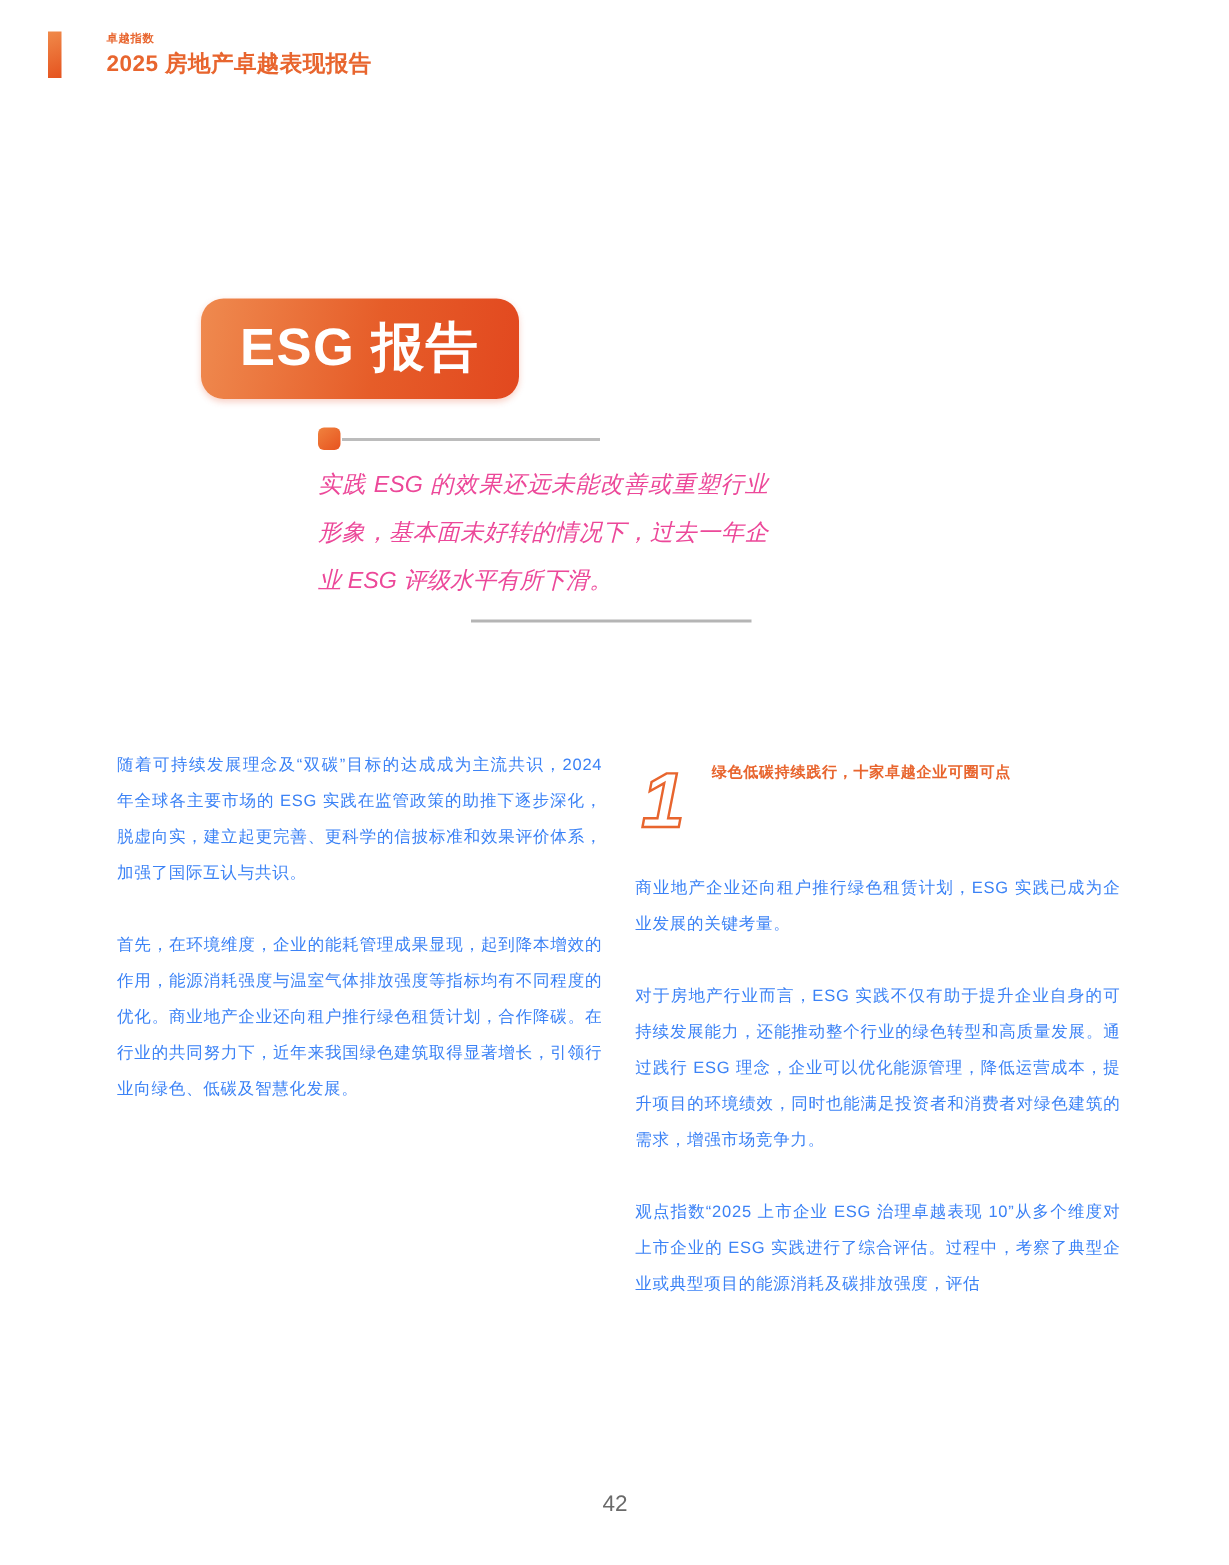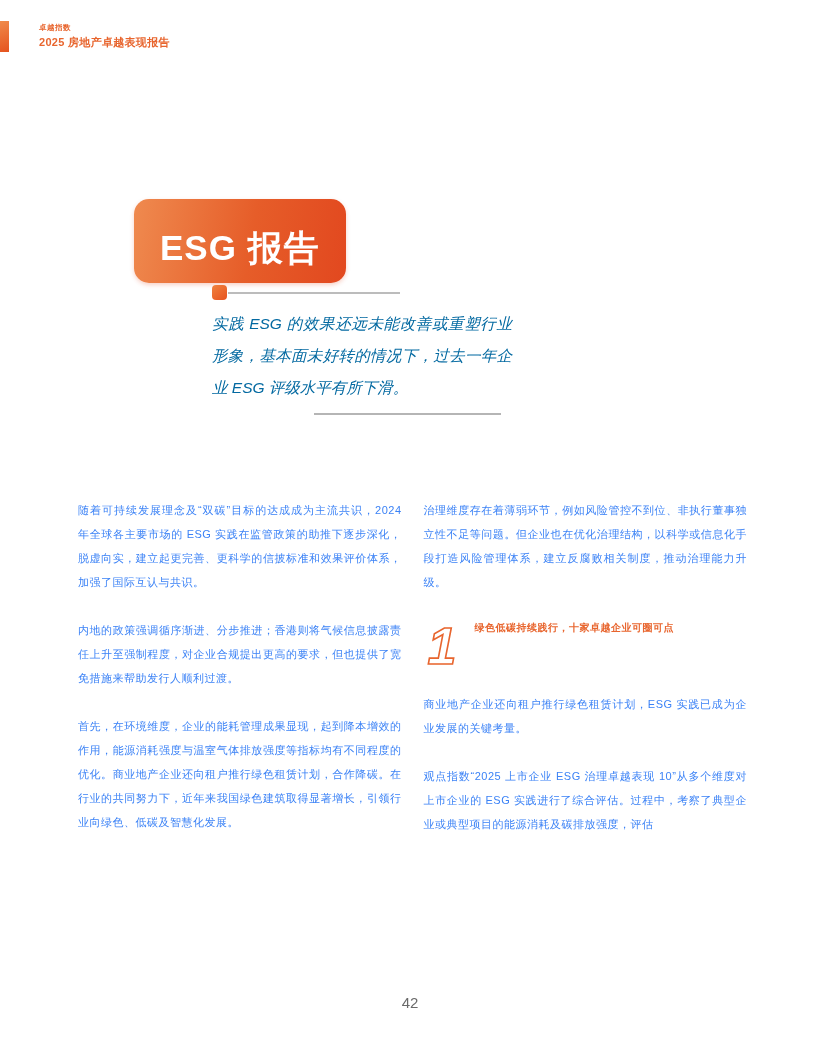--- a/index.html
+++ b/index.html
@@ -8,45 +8,45 @@
     width: 819px; height: 1043px;
     position: relative;
     font-family: "Liberation Sans", "DejaVu Sans", sans-serif;
     color: #4e4e4e;
     overflow: hidden;
   }
 
   
   .brand {
     position: absolute; top: 21px; left: 0;
-    display: flex; align-items: stretch;
+    display: flex; align-items: stretch; padding-left: 32px;
   }
   .brand-bar {
     width: 9px; height: 31px;
     background: linear-gradient(160deg, #f08a4a, #e5531f);
     margin-right: 30px;
   }
   .brand-text { display: flex; flex-direction: column; justify-content: center; }
   .brand-line1 {
     color: #e8652e; font-size: 7.5px; font-weight: bold; letter-spacing: 0.5px;
   }
   .brand-line2 {
-    color: #e8652e; font-size: 11px; font-weight: bold; margin-top: 2px; letter-spacing: 0.3px;
+    color: #e8652e; font-size: 15px; font-weight: bold; margin-top: 2px; letter-spacing: 0.3px;
   }
 
   
   .title-row {
     position: absolute; top: 199px; left: 134px;
     display: flex; align-items: center;
   }
   .title-badge {
     background: linear-gradient(100deg, #ef8a4f 0%, #e65d29 55%, #e2481f 100%);
     color: #ffffff;
     font-size: 35px; font-weight: bold;
-    padding: 26px 26px 11px 26px;
+    padding: 9px 26px 11px 26px;
     border-radius: 15px;
     letter-spacing: 1px;
     box-shadow: 0 2px 4px rgba(226,72,31,0.25);
   }
   .title-rest {
     color: #3a3a3a;
     font-size: 40px; font-weight: bold;
     margin-left: 14px;
     letter-spacing: 3px;
   }
@@ -59,21 +59,21 @@
   .quote-square {
     width: 15px; height: 15px; border-radius: 4px;
     background: linear-gradient(140deg, #f0823e, #e7531f);
     flex: 0 0 auto;
   }
   .quote-topline {
     height: 2px; background: #bcbcbc; width: 172px; margin-left: 1px;
   }
   .quote-text {
     font-style: italic;
-    color: #0369a1;
+    color: #ec4899;
     font-size: 15.5px;
     line-height: 2.08;
     margin-top: 8px;
     text-align: justify;
   }
   .quote-bottomline {
     height: 2px; background: #b5b5b5; width: 187px;
     margin-top: 8px; margin-left: 102px;
   }
 
@@ -145,28 +145,27 @@
     <div class="quote-square"></div>
     <div class="quote-topline"></div>
   </div>
   <div class="quote-text">实践 ESG 的效果还远未能改善或重塑行业形象，基本面未好转的情况下，过去一年企业 ESG 评级水平有所下滑。</div>
   <div class="quote-bottomline"></div>
 </div>
 
 <div class="content">
   <div class="col">
     <p>随着可持续发展理念及“双碳”目标的达成成为主流共识，2024 年全球各主要市场的 ESG 实践在监管政策的助推下逐步深化，脱虚向实，建立起更完善、更科学的信披标准和效果评价体系，加强了国际互认与共识。</p>
-    <p>内地的政策强调循序渐进、分步推进；香港则将气候信息披露责任上升至强制程度，对企业合规提出更高的要求，但也提供了宽免措施来帮助发行人顺利过渡。</p>
     <p>首先，在环境维度，企业的能耗管理成果显现，起到降本增效的作用，能源消耗强度与温室气体排放强度等指标均有不同程度的优化。商业地产企业还向租户推行绿色租赁计划，合作降碳。在行业的共同努力下，近年来我国绿色建筑取得显著增长，引领行业向绿色、低碳及智慧化发展。</p>
 
   </div>
   <div class="col">
-    <p>治理维度存在着薄弱环节，例如风险管控不到位、非执行董事独立性不足等问题。但企业也在优化治理结构，以科学或信息化手段打造风险管理体系，建立反腐败相关制度，推动治理能力升级。</p>
     <div class="section-head">
       <span class="section-num">1</span>
       <span class="section-title">绿色低碳持续践行，十家卓越企业可圈可点</span>
     </div>
     <p>商业地产企业还向租户推行绿色租赁计划，ESG 实践已成为企业发展的关键考量。</p>
+    <p>对于房地产行业而言，ESG 实践不仅有助于提升企业自身的可持续发展能力，还能推动整个行业的绿色转型和高质量发展。通过践行 ESG 理念，企业可以优化能源管理，降低运营成本，提升项目的环境绩效，同时也能满足投资者和消费者对绿色建筑的需求，增强市场竞争力。</p>
     <p>观点指数“2025 上市企业 ESG 治理卓越表现 10”从多个维度对上市企业的 ESG 实践进行了综合评估。过程中，考察了典型企业或典型项目的能源消耗及碳排放强度，评估</p>
   </div>
 </div>
 
 <div class="page-number">42</div>
 
 </body></html>

